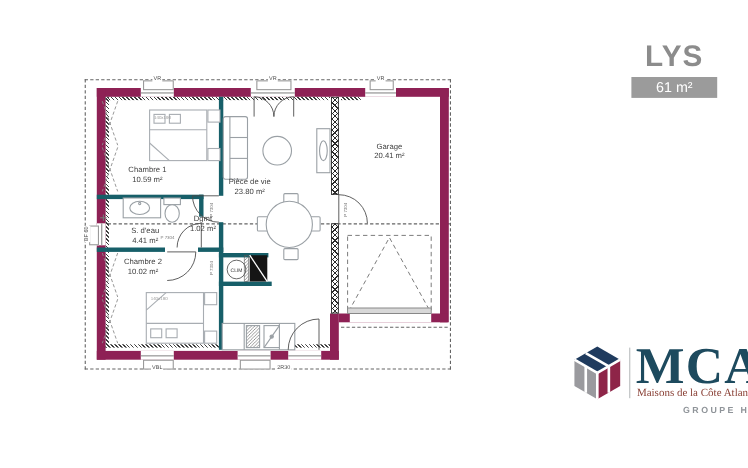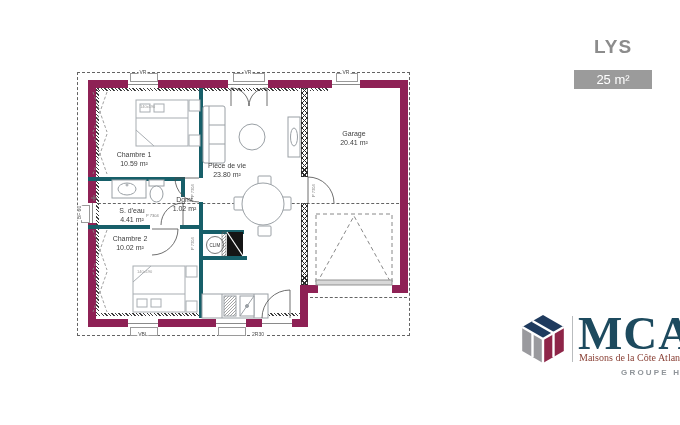--- a/index.html
+++ b/index.html
@@ -26,21 +26,21 @@
   .winv i{position:absolute;top:0;bottom:0;left:50%;width:1px;height:auto;background:#8a8a8a;}
   .tab{position:absolute;background:#fff;border:1px solid #9a9a9a;}
   .rlab{position:absolute;text-align:center;font-size:7px;line-height:1.35;color:#3d3d3d;}
   .rlab .nm,.rlab .ar{display:block;}
   .tiny{position:absolute;font-size:5px;line-height:1;color:#4a4a4a;background:#fff;padding:0 1px;transform:translateX(-50%);}
   .vtag{position:absolute;font-size:4px;line-height:1;color:#7a7a7a;transform:rotate(-90deg);transform-origin:0 0;white-space:nowrap;}
   .bsz{position:absolute;font-size:4px;line-height:1;color:#9a9a9a;}
   .ov{position:absolute;left:0;top:0;width:680px;height:425px;}
   
   .title{position:absolute;left:575px;top:36px;width:76px;text-align:center;
-         font-size:19px;font-weight:bold;letter-spacing:1px;color:#8c8c8c;}
+         font-size:27px;font-weight:bold;letter-spacing:1px;color:#8c8c8c;}
   .badge{position:absolute;left:574px;top:70px;width:78px;height:19px;background:#9b9b9b;
          color:#fff;font-size:13px;line-height:19px;text-align:center;}
   
   .sep{position:absolute;left:572px;top:316px;width:1px;height:46px;background:#b9bcbe;}
   .brand{position:absolute;left:578px;top:306px;font-family:"Liberation Serif",serif;
          font-size:47px;font-weight:600;letter-spacing:1px;color:#1d4a5e;white-space:nowrap;}
   .tagline{position:absolute;left:579px;top:352px;font-family:"Liberation Serif",serif;
          font-size:10px;color:#8a4136;white-space:nowrap;}
   .group{position:absolute;left:621px;top:368px;font-size:8px;font-weight:bold;
          letter-spacing:2.2px;color:#8f9499;white-space:nowrap;}
@@ -258,21 +258,21 @@
   <div class="bsz" style="left:140px;top:105px;">140x190</div>
   <div class="bsz" style="left:137px;top:270px;">140x190</div>
 
   <div class="vtag" style="left:191px;top:197px;">P 7304</div>
   <div class="bsz" style="left:146px;top:214px;color:#7a7a7a;">P 7304</div>
   <div class="vtag" style="left:191px;top:250px;">P 7304</div>
   <div class="vtag" style="left:312px;top:197px;">P 7304</div>
 </div>
 
 <div class="title">LYS</div>
-<div class="badge">25 m²</div>
+<div class="badge">61 m²</div>
 
 <div>
   <svg class="abs" style="left:516px;top:312px;" width="54" height="54" viewBox="0 0 54 54">
     <polygon points="27,3 47.8,15 27,27 6.2,15" fill="#1f3b5e"></polygon>
     <polygon points="6.2,15 27,27 27,51 6.2,39" fill="#9a9a9e"></polygon>
     <polygon points="47.8,15 47.8,39 27,51 27,27" fill="#8e2548"></polygon>
     <g stroke="#ffffff" stroke-width="2.4" fill="none">
       <line x1="27" y1="27" x2="27" y2="51"></line>
       <line x1="27" y1="27" x2="6.2" y2="15"></line>
       <line x1="27" y1="27" x2="47.8" y2="15"></line>

